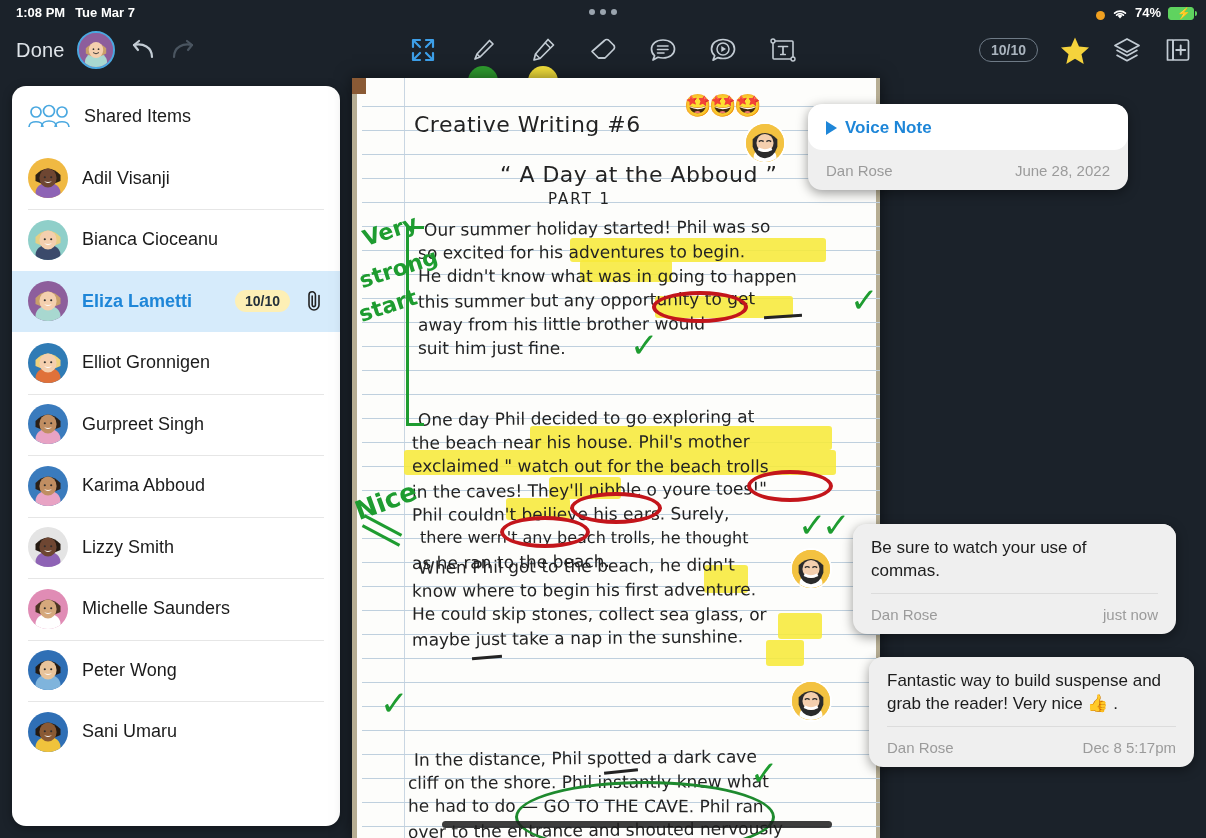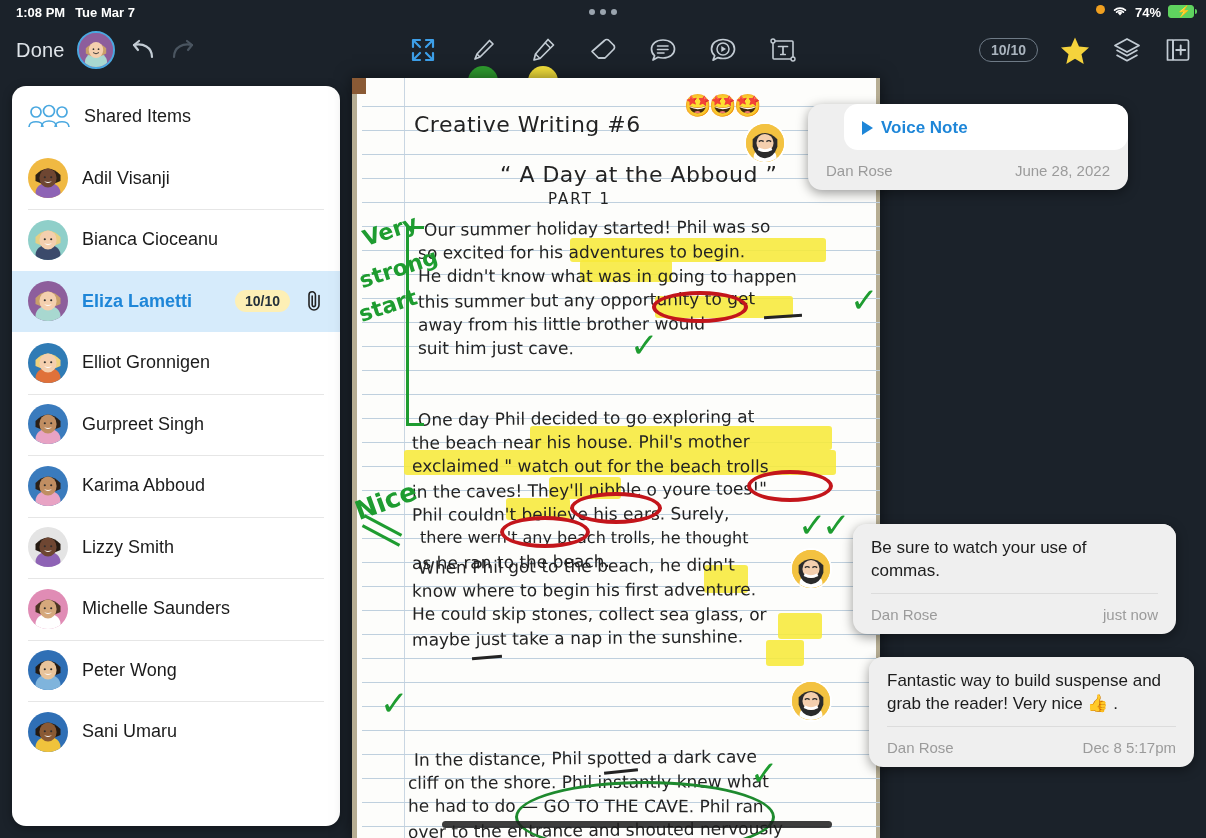--- a/index.html
+++ b/index.html
@@ -12,21 +12,21 @@
   #app { position: relative; width: 1206px; height: 799px; background: #1b222a; }
 
   
   .statusbar {
     position: absolute; top: 0; left: 0; width: 1206px; height: 24px;
     display: flex; align-items: center; color: #fff; font-size: 13px; font-weight: bold;
   }
   .sb-left { display: flex; gap: 10px; padding-left: 16px; }
   .sb-center { position: absolute; left: 0; right: 0; display: flex; justify-content: center; gap: 5px; }
   .sb-dot { width: 6px; height: 6px; border-radius: 50%; background: #9aa4ae; }
-  .sb-right { position: absolute; right: 12px; display: flex; align-items: flex-start; gap: 7px; }
+  .sb-right { position: absolute; right: 12px; display: flex; align-items: flex-end; gap: 7px; }
   .rec-dot { width: 9px; height: 9px; border-radius: 50%; background: #f0a020; }
   .battery {
     position: relative; width: 26px; height: 13px; border-radius: 3px;
     border: 1.5px solid #5fd35f; background: #5fd35f;
   }
   .battery:after { content:""; position:absolute; right:-4px; top:3.5px; width:2.5px; height:5px; background:#5fd35f; border-radius:0 2px 2px 0; }
   .bolt { position:absolute; left:8px; top:0px; color:#fff; font-size:11px; line-height:11px; }
 
   
   .toolbar {
@@ -114,21 +114,21 @@
     position:absolute; left: 90px; bottom: 10px; width: 390px; height: 7px;
     background: #1b1b1b; border-radius: 4px; opacity: .85;
   }
 
   
   .card {
     position: absolute; border-radius: 14px; overflow: hidden;
     background: #efefef; box-shadow: 0 3px 12px rgba(0,0,0,.4);
   }
   .card-body { background: #efefef; padding: 13px 18px 10px; font-size: 17px; color: #1c1c1c; line-height: 1.35; }
-  .card-body.white { background: #fff; border-radius: 14px; margin-left: 36px; }
+  .card-body.white { background: #fff; border-radius: 14px; }
   .card-foot {
     display: flex; justify-content: space-between; align-items:center;
     padding: 12px 18px 11px; font-size: 15px; color: #9b9b9b;
   }
   .card-sep { height:1px; background:#dcdcdc; margin: 0 18px; }
   .vn-title { color: #1e86d8; font-weight: bold; font-size: 17px; display:flex; align-items:center; gap:8px; }
   .play-tri { width: 0; height: 0; border-left: 11px solid #1e86d8; border-top: 7px solid transparent; border-bottom: 7px solid transparent; }
 </style>
 </head>
 <body>
@@ -483,21 +483,21 @@
     <div class="hl" style="left:352px; top:487px; width:44px; height:28px;"></div>
     <div class="hl" style="left:426px; top:535px; width:44px; height:26px;"></div>
     <div class="hl" style="left:414px; top:562px; width:38px; height:26px;"></div>
 
     <div id="body-text">
         <div class="hw" style="left: 72px; top: 140px; font-size: 17px; transform: rotate(-0.6deg);">Our summer holiday started! Phil was so</div>
         <div class="hw" style="left: 66px; top: 164px; font-size: 17px; transform: rotate(-0.25deg);">so excited for his adventures to begin.</div>
         <div class="hw" style="left: 66px; top: 188px; font-size: 17px; transform: rotate(0.0999999deg);">He didn't know what was in going to happen</div>
         <div class="hw" style="left: 66px; top: 212px; font-size: 17px; transform: rotate(-0.6deg);">this summer but any opportunity to get</div>
         <div class="hw" style="left: 66px; top: 236px; font-size: 17px; transform: rotate(-0.25deg);">away from his little brother would</div>
-        <div class="hw" style="left: 66px; top: 260px; font-size: 17px; transform: rotate(0.0999999deg);">suit him just cave.</div>
+        <div class="hw" style="left: 66px; top: 260px; font-size: 17px; transform: rotate(0.0999999deg);">suit him just fine.</div>
         <div class="hw" style="left: 66px; top: 330px; font-size: 17px; transform: rotate(-0.6deg);">One day Phil decided to go exploring at</div>
         <div class="hw" style="left: 60px; top: 354px; font-size: 17px; transform: rotate(-0.25deg);">the beach near his house. Phil's mother</div>
         <div class="hw" style="left: 60px; top: 378px; font-size: 17px; transform: rotate(0.0999999deg);">exclaimed " watch out for the beach trolls</div>
         <div class="hw" style="left: 60px; top: 402px; font-size: 17px; transform: rotate(-0.6deg);">in the caves! They'll nibble o youre toes!"</div>
         <div class="hw" style="left: 60px; top: 426px; font-size: 17px; transform: rotate(-0.25deg);">Phil couldn't beilieve his ears. Surely,</div>
         <div class="hw" style="left: 68px; top: 450px; font-size: 16px; transform: rotate(0.0999999deg);">there wern't any beach trolls, he thought</div>
         <div class="hw" style="left: 60px; top: 474px; font-size: 17px; transform: rotate(-0.6deg);">as he ran to the beach.</div>
         <div class="hw" style="left: 66px; top: 478px; font-size: 17px; transform: rotate(-0.6deg);">When Phil got to the beach, he didn't</div>
         <div class="hw" style="left: 60px; top: 502px; font-size: 17px; transform: rotate(-0.25deg);">know where to begin his first adventure.</div>
         <div class="hw" style="left: 60px; top: 526px; font-size: 17px; transform: rotate(0.0999999deg);">He could skip stones, collect sea glass, or</div>

